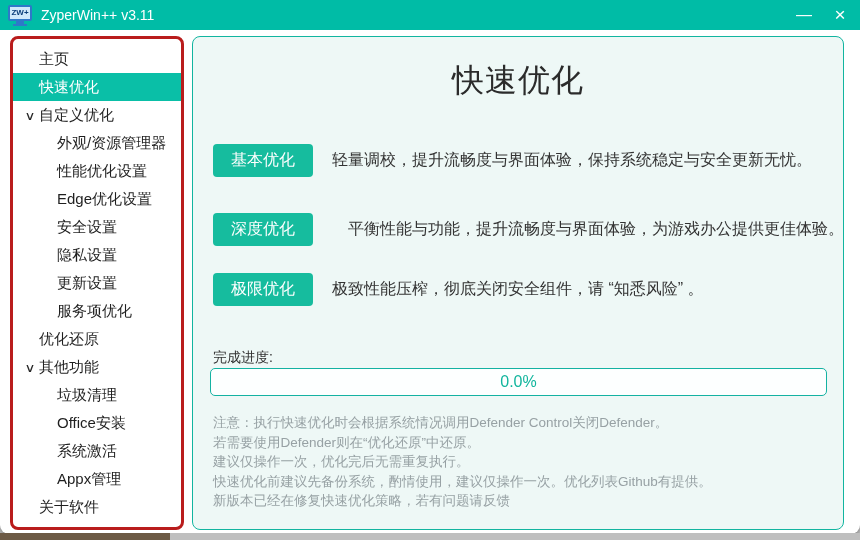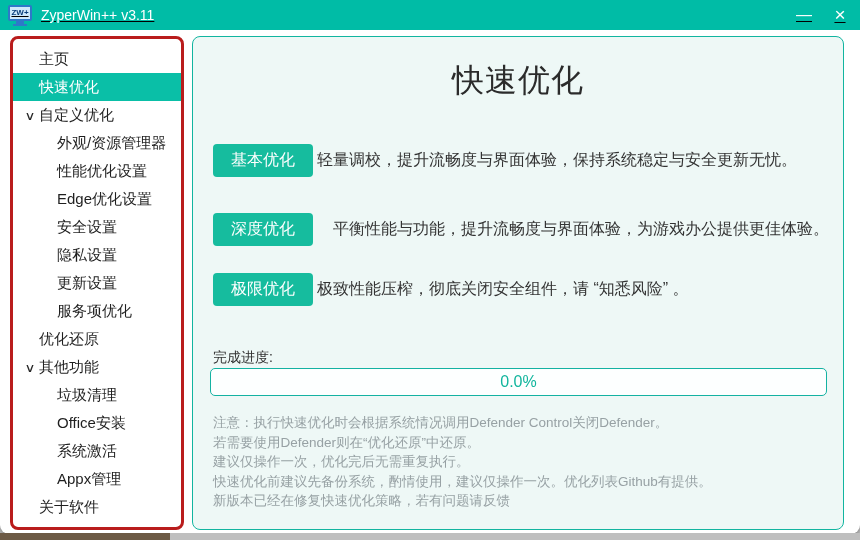--- a/index.html
+++ b/index.html
@@ -9,21 +9,20 @@
     background:#c2c2c2;
     position:relative; overflow:hidden;
   }
   .desktop-sliver { position:absolute; left:0; bottom:0; width:170px; height:7px; background:#6d5a45; }
   .desktop-sliver2 { position:absolute; left:170px; bottom:0; width:690px; height:7px; background:#bfbfbf; }
 
   .window {
     position:absolute; left:0; top:0; width:860px; height:534px;
     background:#ffffff; border-radius:0 0 9px 9px; overflow:hidden;
     box-shadow:0 2px 6px rgba(0,0,0,.35);
-    text-decoration:underline;
   }
 
   
   .titlebar {
     height:30px; background:#00bca6; display:flex; align-items:center;
     color:#fff; padding-left:8px;
   }
   .logo { width:24px; height:21px; position:relative; flex:0 0 auto; }
   .logo-screen {
     width:24px; height:16px; background:#cfe9fb; border:2px solid #2e78c8;
@@ -70,21 +69,21 @@
   }
   .action-row { position:absolute; left:20px; display:flex; align-items:center; }
   .action-row.r0 { top:107px; }
   .action-row.r1 { top:176px;gap:16px; }
   .action-row.r2 { top:236px;align-items:center; }
   .action-btn {
     width:100px; height:33px; background:#16bc9e; border:none; border-radius:4px;
     color:#fff; font-size:16px; font-family:"Liberation Sans", sans-serif; cursor:pointer;
     flex:0 0 auto;
   }
-  .action-desc { margin-left:4px; font-size:16px; color:#333333; white-space:nowrap; }
+  .action-desc { margin-left:19px; font-size:16px; color:#333333; white-space:nowrap; }
 
   .progress-label { position:absolute; left:20px; top:312px; font-size:14px; color:#333333; }
   .progress-bar {
     position:absolute; left:17px; top:331px; width:617px; height:28px;
     background:#fdffff; border:1.5px solid #14b2a2; border-radius:5px;
     overflow:hidden;
   }
   .progress-fill { position:absolute; left:0; top:0; bottom:0; width:0%; background:#16bc9e; }
   .progress-text {
     position:absolute; inset:0; text-align:center; line-height:25px;

